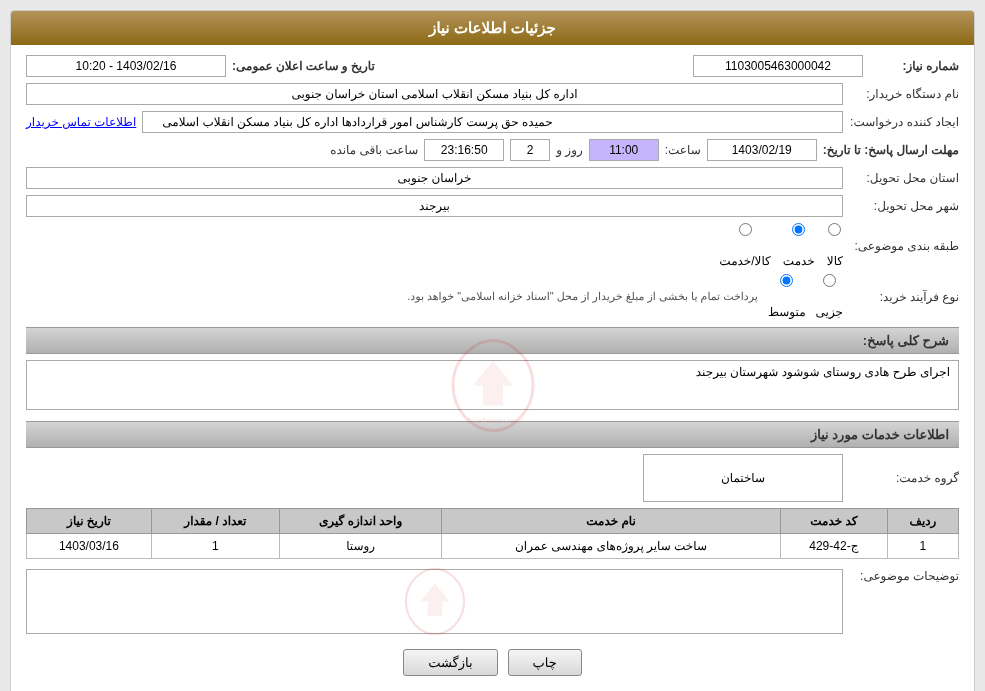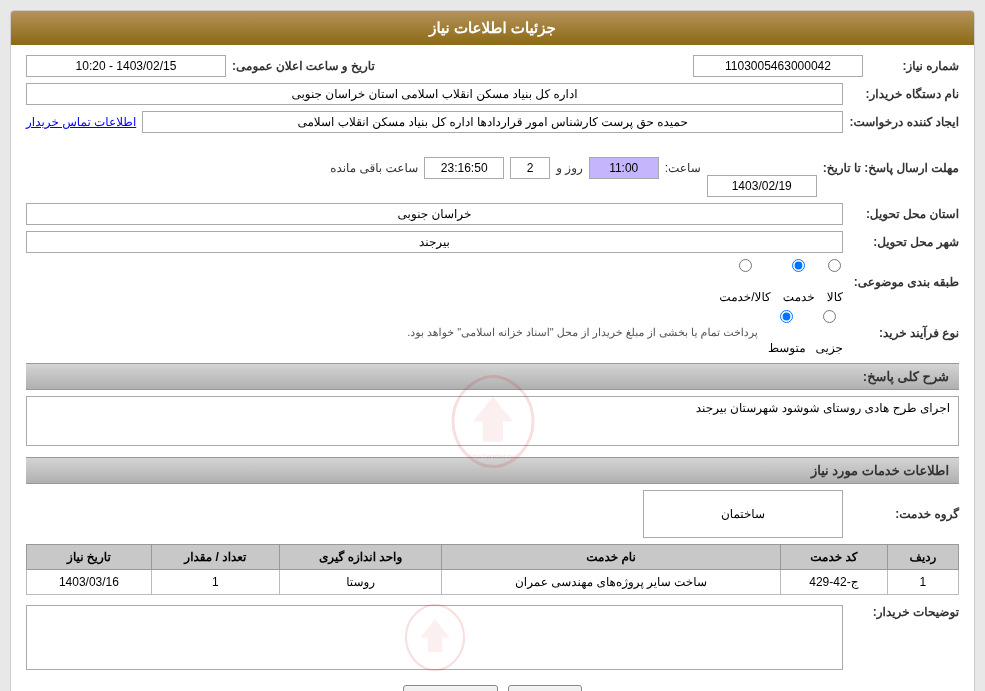--- a/index.html
+++ b/index.html
@@ -47,21 +47,20 @@
       font-size: 12px;
     }
     .date-box {
       border: 1px solid #aaa;
       background: #fff;
       padding: 3px 6px;
       min-height: 22px;
       width: 110px;
       text-align: center;
       font-size: 12px;
-      margin-top: 36px;
     }
     .time-box {
       border: 1px solid #aaa;
       background: #c4b5fd;
       padding: 3px 6px;
       min-height: 22px;
       width: 70px;
       text-align: center;
       font-size: 12px;
     }
@@ -229,21 +228,21 @@
       align-items: center;
       gap: 6px;
     }
     .full-row {
       display: flex;
       align-items: center;
       gap: 6px;
       margin-bottom: 6px;
     }
     .full-label {
-      font-weight: bold;
+      font-weight: normal;
       font-size: 12px;
       color: #333;
       white-space: nowrap;
       min-width: 110px;
       text-align: right;
     }
     .full-value {
       border: 1px solid #aaa;
       background: #fff;
       padding: 3px 6px;
@@ -269,33 +268,33 @@
 
     <div class="card-body">
 
       <div class="top-info-wrapper">
         <div class="top-right">
           <span class="num-label">شماره نیاز:</span>
           <div class="num-value">1103005463000042</div>
         </div>
         <div class="top-left">
           <span class="date-announce-label">تاریخ و ساعت اعلان عمومی:</span>
-          <div class="date-announce-value">1403/02/15 - 10:20</div>
+          <div class="date-announce-value">1403/02/16 - 10:20</div>
         </div>
       </div>
 
       <div class="full-row">
         <span class="full-label">نام دستگاه خریدار:</span>
         <div class="full-value">اداره کل بنیاد مسکن انقلاب اسلامی استان خراسان جنوبی</div>
       </div>
 
       <div class="full-row">
         <span class="full-label">ایجاد کننده درخواست:</span>
         <div style="flex:1; display:flex; align-items:center; gap:6px;">
-          <div style="flex:1; border:1px solid #aaa; background:#fff; padding:3px 19px; min-height:22px; font-size:12px; text-align:center;">حمیده حق پرست کارشناس امور قراردادها اداره کل بنیاد مسکن انقلاب اسلامی</div>
+          <div style="flex:1; border:1px solid #aaa; background:#fff; padding:3px 19px; min-height:22px; font-size:12px; text-align:left;">حمیده حق پرست کارشناس امور قراردادها اداره کل بنیاد مسکن انقلاب اسلامی</div>
           <span class="link-text">اطلاعات تماس خریدار</span>
         </div>
       </div>
 
       <div class="date-row">
         <span class="date-label">مهلت ارسال پاسخ: تا تاریخ:</span>
         <div class="date-box">1403/02/19</div>
         <span class="inline-label">ساعت:</span>
         <div class="time-box">11:00</div>
         <span class="inline-label">روز و</span>
@@ -388,21 +387,21 @@
               <td>ج-42-429</td>
               <td>ساخت سایر پروژه‌های مهندسی عمران</td>
               <td>روستا</td>
               <td>1</td>
               <td>1403/03/16</td>
             </tr>
           </tbody>
       </table>
 
       <div class="buyer-desc-row" style="margin-top:10px;">
-        <span class="full-label">توضیحات خریدار:</span>
+        <span class="full-label">توضیحات موضوعی:</span>
         <div style="position:relative; flex:1;">
           <textarea class="textarea-box" style="min-height: 65px;"></textarea>
           <div style="position:absolute; left:50%; top:50%; transform:translate(-50%,-50%); opacity:0.12; pointer-events:none;">
             <svg width="80" height="80" viewBox="0 0 110 110">
               <path d="M55 10 C40 10 15 25 15 55 C15 80 35 100 55 100 C75 100 95 80 95 55 C95 25 70 10 55 10Z" fill="none" stroke="#c00" stroke-width="3"></path>
               <path d="M35 55 L55 30 L75 55 L65 55 L65 75 L45 75 L45 55 Z" fill="#c00" opacity="0.5"></path>
             </svg>
           </div>
         </div>
       </div>

